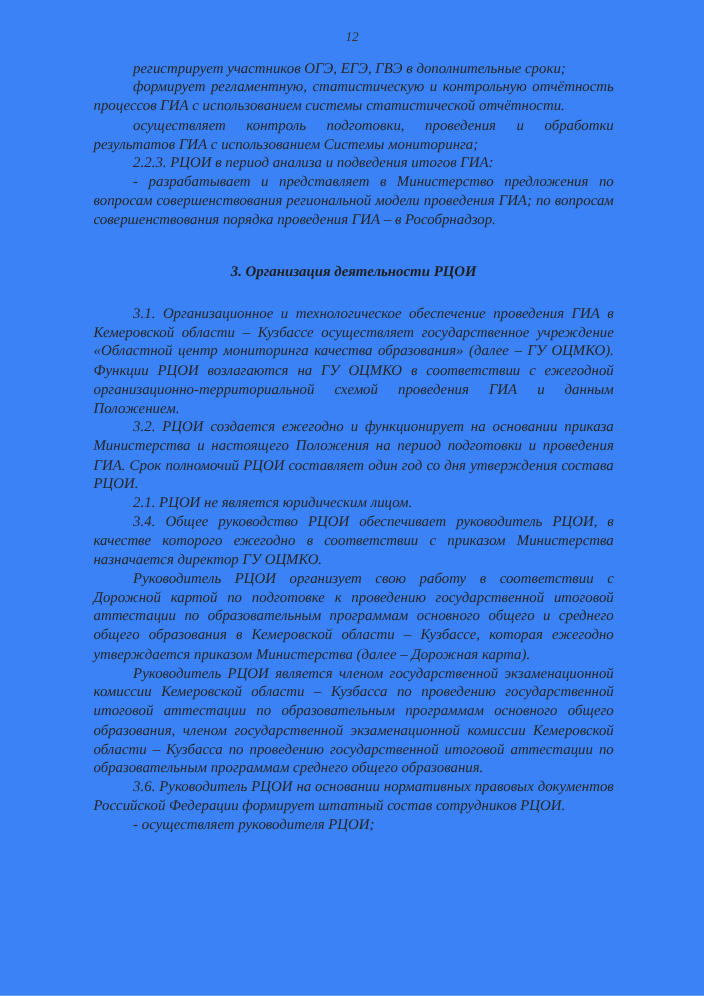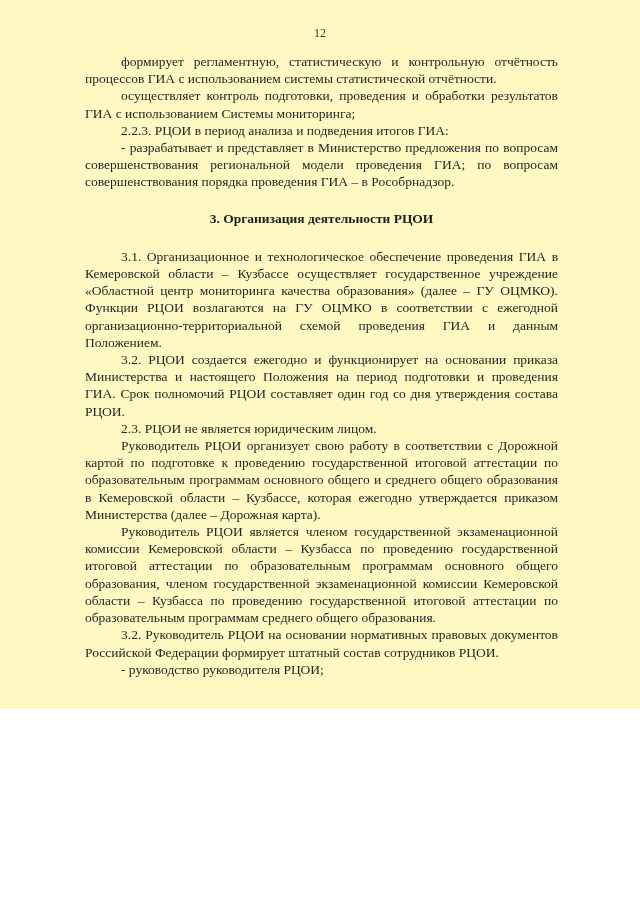--- a/index.html
+++ b/index.html
@@ -6,25 +6,26 @@
       margin: 0;
       padding: 0;
     }
     body {
       background: #ffffff;
       font-family: "Liberation Serif", "DejaVu Serif", serif;
     }
     .page {
       position: relative;
       width: 640px;
-      height: 709px;
-      background: #fef9c3;
+      height: 905px;
+      background: #3b82f6;
       box-sizing: border-box;
       overflow: hidden;
       color: #242424;
+      font-style: italic;
     }
     .page-number {
       position: absolute;
       top: 26px;
       left: 0;
       right: 0;
       text-align: center;
       font-size: 12px;
       color: #333333;
     }
@@ -39,56 +40,58 @@
       color: #262626;
     }
     .text-block p {
       margin: 0;
       text-indent: 36px;
     }
     .text-block p.section-heading {
       text-align: center;
       font-weight: 700;
       text-indent: 0;
-      margin: 19px 0 21px 0;
+      margin: 30px 0 21px 0;
       color: #1e1e1e;
     }
   </style>
 </head>
 <body>
 
 <div class="page">
 
   <div class="page-number">12</div>
 
   <div class="text-block">
 
+    <p>регистрирует участников ОГЭ, ЕГЭ, ГВЭ в дополнительные сроки;</p>
 
     <p>формирует регламентную, статистическую и контрольную отчётность процессов ГИА с использованием системы статистической отчётности.</p>
 
     <p>осуществляет контроль подготовки, проведения и обработки результатов ГИА с использованием Системы мониторинга;</p>
 
     <p>2.2.3. РЦОИ в период анализа и подведения итогов ГИА:</p>
 
 
     <p>- разрабатывает и представляет в Министерство предложения по вопросам совершенствования региональной модели проведения ГИА; по вопросам совершенствования порядка проведения ГИА – в Рособрнадзор.</p>
 
     <p class="section-heading">3. Организация деятельности РЦОИ</p>
 
     <p>3.1. Организационное и технологическое обеспечение проведения ГИА в Кемеровской области – Кузбассе осуществляет государственное учреждение «Областной центр мониторинга качества образования» (далее – ГУ ОЦМКО). Функции РЦОИ возлагаются на ГУ ОЦМКО в соответствии с ежегодной организационно-территориальной схемой проведения ГИА и данным Положением.</p>
 
     <p>3.2. РЦОИ создается ежегодно и функционирует на основании приказа Министерства и настоящего Положения на период подготовки и проведения ГИА. Срок полномочий РЦОИ составляет один год со дня утверждения состава РЦОИ.</p>
 
-    <p>2.3. РЦОИ не является юридическим лицом.</p>
+    <p>2.1. РЦОИ не является юридическим лицом.</p>
 
+    <p>3.4. Общее руководство РЦОИ обеспечивает руководитель РЦОИ, в качестве которого ежегодно в соответствии с приказом Министерства назначается директор ГУ ОЦМКО.</p>
 
 
     <p>Руководитель РЦОИ организует свою работу в соответствии с Дорожной картой по подготовке к проведению государственной итоговой аттестации по образовательным программам основного общего и среднего общего образования в Кемеровской области – Кузбассе, которая ежегодно утверждается приказом Министерства (далее – Дорожная карта).</p>
 
     <p>Руководитель РЦОИ является членом государственной экзаменационной комиссии Кемеровской области – Кузбасса по проведению государственной итоговой аттестации по образовательным программам основного общего образования, членом государственной экзаменационной комиссии Кемеровской области – Кузбасса по проведению государственной итоговой аттестации по образовательным программам среднего общего образования.</p>
 
-    <p>3.2. Руководитель РЦОИ на основании нормативных правовых документов Российской Федерации формирует штатный состав сотрудников РЦОИ.</p>
+    <p>3.6. Руководитель РЦОИ на основании нормативных правовых документов Российской Федерации формирует штатный состав сотрудников РЦОИ.</p>
 
 
-    <p>- руководство руководителя РЦОИ;</p>
+    <p>- осуществляет руководителя РЦОИ;</p>
 
   </div>
 </div>
 
 </body></html>

